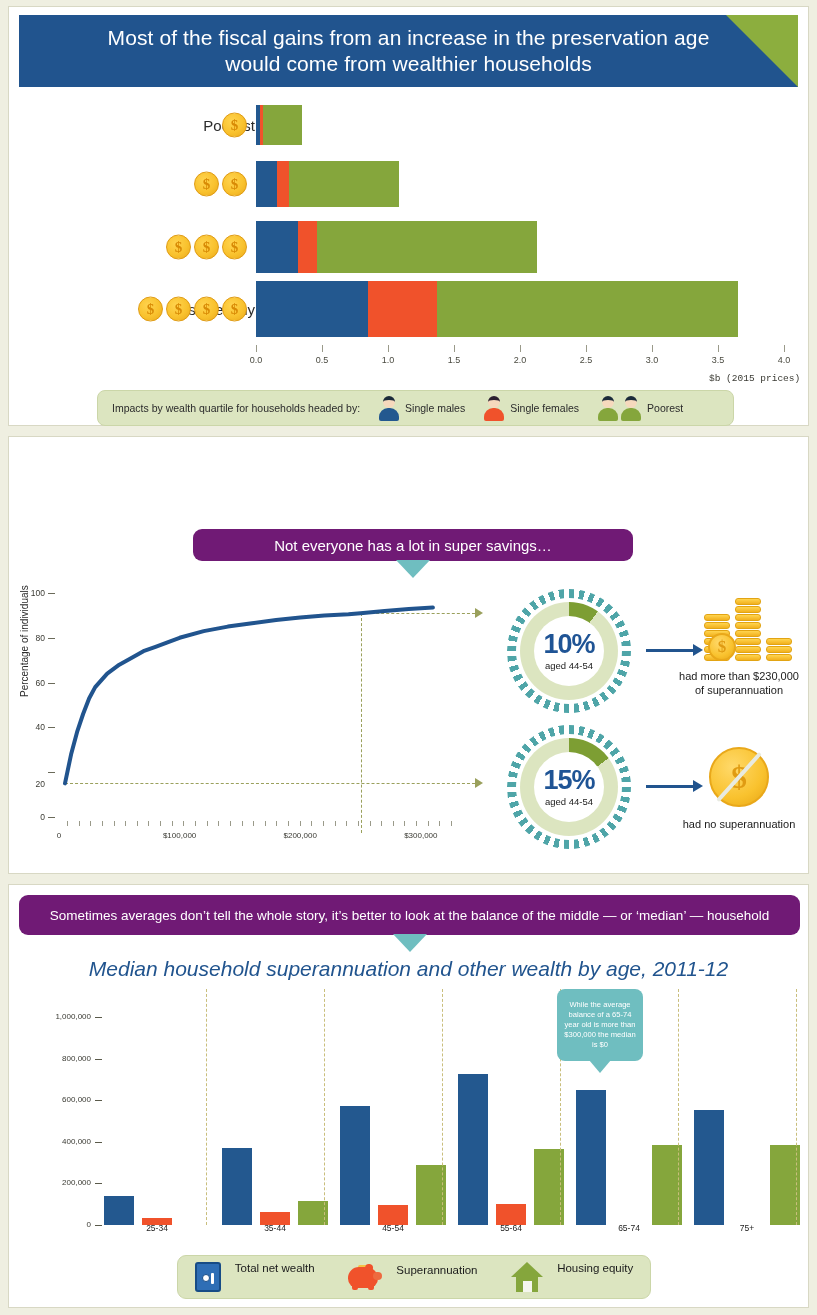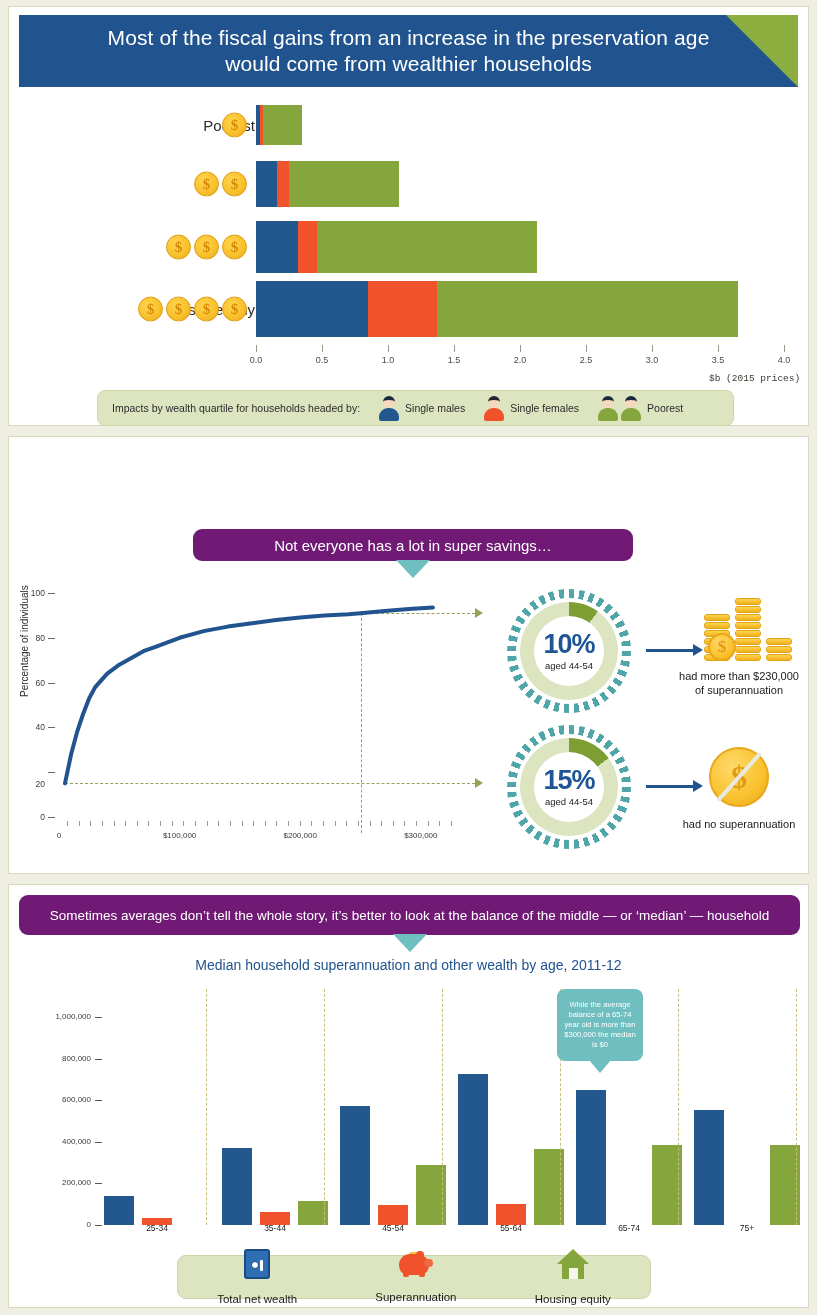--- a/index.html
+++ b/index.html
@@ -166,21 +166,21 @@
   }
   .slash{
     position:absolute;width:4px;background:#e8eae0;border-radius:2px;
     transform:rotate(42deg);transform-origin:center;
   }
 
   
   #p3-bubble{left:10px;top:10px;width:781px;height:40px;font-size:13.5px;padding:0 10px;}
   #p3-title{
     position:absolute;left:0;right:0;top:72px;text-align:center;
-    font-size:14px;color:#21548E;
+    font-size:21px;color:#21548E;font-style:italic;
   }
   #p3-chart{position:absolute;left:0;top:104px;width:801px;height:250px;}
   .sep{position:absolute;top:0;height:236px;border-left:1.5px dashed #C9BE7C;}
   .p3-ytick{position:absolute;font-size:8px;color:#3a3a33;text-align:right;width:60px;}
   .p3-ydash{position:absolute;width:7px;height:1px;background:#5a5a4a;}
   .grp{position:absolute;bottom:22px;display:flex;align-items:flex-end;gap:8px;}
   .gbar{width:30px;}
   .gbar.b{background:#23588F;}
   .gbar.o{background:#F0522B;}
   .gbar.g{background:#85A63C;}
@@ -195,21 +195,21 @@
     position:absolute;left:50%;transform:translateX(-50%);bottom:-12px;
     width:0;height:0;border-left:11px solid transparent;border-right:11px solid transparent;
     border-top:13px solid #6FBEC0;
   }
   #p3-legend{
     position:absolute;left:168px;top:370px;width:474px;height:44px;
     background:#DCE5C0;border:1px solid #cbd6a8;border-radius:9px;
     display:flex;align-items:center;justify-content:space-around;
     font-size:11.5px;color:#1a1a1a;box-sizing:border-box;
   }
-  #p3-legend .litem{display:flex;align-items:center;gap:14px;flex-direction:column;}
+  #p3-legend .litem{display:flex;gap:14px;}
   .safe{
     width:26px;height:30px;background:#2E6EB5;border:2px solid #174C86;
     border-radius:3px;position:relative;box-sizing:border-box;
   }
   .safe .dial{position:absolute;left:5px;top:10px;width:8px;height:8px;border-radius:50%;background:#fff;border:1.5px solid #174C86;box-sizing:border-box;}
   .safe .handle{position:absolute;right:5px;top:9px;width:3px;height:11px;background:#fff;border-radius:1px;}
   .piggy{position:relative;width:34px;height:26px;}
   .piggy .pbody{position:absolute;left:0;bottom:2px;width:30px;height:21px;border-radius:13px 14px 11px 11px;background:#F0522B;}
   .piggy .psnout{position:absolute;left:25px;bottom:10px;width:9px;height:8px;border-radius:4px;background:#EE6A3F;}
   .piggy .pear{position:absolute;left:17px;top:0px;width:8px;height:8px;background:#F0522B;border-radius:50% 50% 0 50%;transform:rotate(10deg);}

